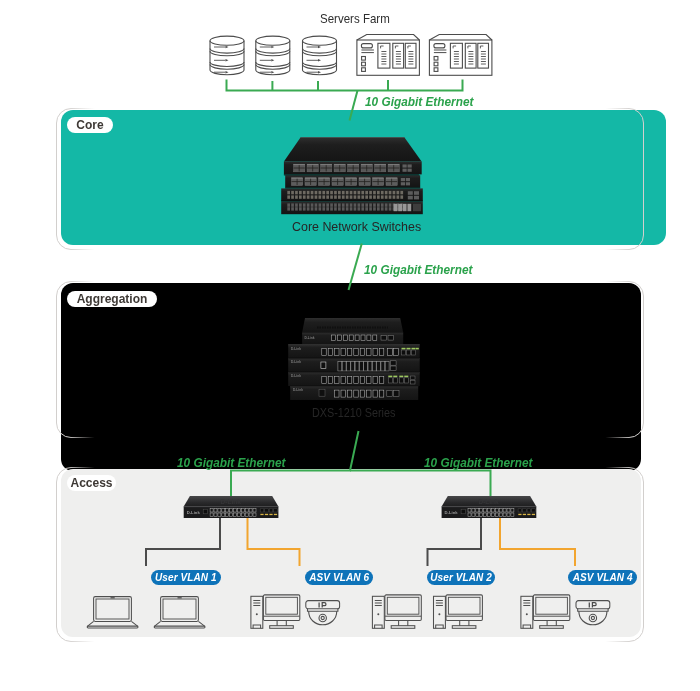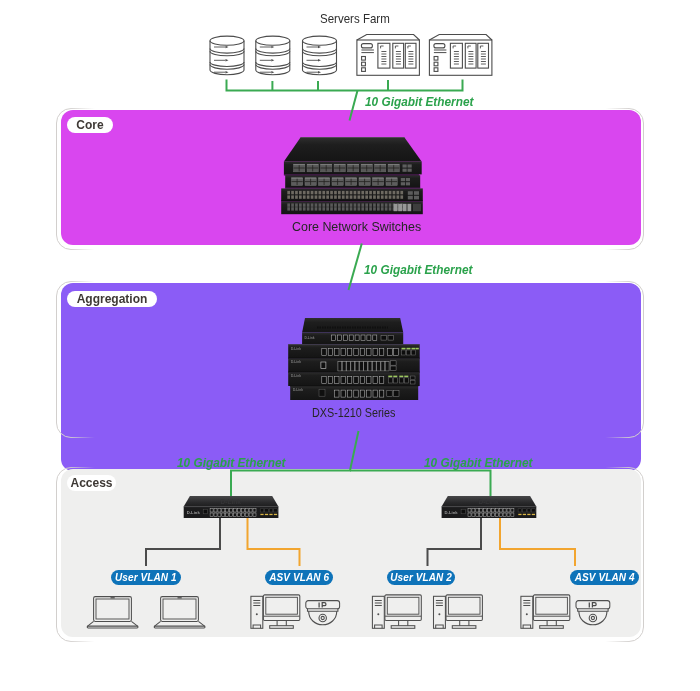--- a/index.html
+++ b/index.html
@@ -1,30 +1,30 @@
 <!DOCTYPE html>
 <html><head>
 <meta charset="utf-8">
 <style>
   html,body{margin:0;padding:0;}
   body{width:700px;height:691px;background:#ffffff;font-family:"Liberation Sans",sans-serif;overflow:hidden;}
   .stage{position:relative;width:700px;height:691px;}
   .card{position:absolute;left:61px;width:580px;border-radius:12px;}
   .card svg.outline{position:absolute;left:-5px;top:-2px;overflow:visible;}
-  #core{top:110px;height:135px;background:#d946ef;}
-  #agg{top:283px;height:188px;background:#8b5cf6;}
+  #core{top:110px;height:135px;background:#14b8a6;padding-left:25px;}
+  #agg{top:283px;height:188px;background:#000000;}
   #access{top:469px;height:168px;background:#efefee;}
   .secpill{position:absolute;transform:translateZ(0);left:6px;top:6px;height:16px;background:#ffffff;border-radius:8.5px;
     display:flex;align-items:center;justify-content:center;
     font-size:12px;font-weight:bold;color:#3e3935;letter-spacing:0px;}
   .cap{position:absolute;color:#262626;font-size:13px;white-space:nowrap;transform-origin:left center;}
   .glabel{position:absolute;color:#2aa24b;font-size:13px;font-weight:bold;font-style:italic;white-space:nowrap;transform-origin:left center;transform:scaleX(0.91) translateZ(0);}
   .vlan{position:absolute;transform:translateZ(0);top:570px;height:15px;background:#0e73b9;border-radius:8px;
     display:flex;align-items:center;justify-content:center;
-    color:#ffffff;font-size:10px;font-weight:bold;font-style:italic;letter-spacing:0.1px;}
+    color:#ffffff;font-size:10px;font-weight:bold;font-style:italic;letter-spacing:0.1px;margin-left:40px;}
   .toplabel{position:absolute;color:#2e2e2e;font-size:13px;white-space:nowrap;transform-origin:left center;transform:scaleX(0.886) translateZ(0);}
   svg.lines{position:absolute;left:0;top:0;transform:translateZ(0);}
 </style>
 </head>
 <body>
 <div class="stage">
 
   <div class="card" id="core">
     <svg class="outline" width="588" height="142" viewBox="0 0 588 142">
       <rect x="0.5" y="0.5" width="587" height="141" rx="14.5" fill="none" stroke="url(#ogr)" stroke-width="1"></rect>
@@ -456,15 +456,15 @@
   <div class="glabel" style="left:364.7px;top:93.6px;">10 Gigabit Ethernet</div>
   <div class="glabel" style="left:364px;top:261.8px;">10 Gigabit Ethernet</div>
   <div class="glabel" style="left:177.1px;top:454.8px;">10 Gigabit Ethernet</div>
   <div class="glabel" style="left:424.4px;top:454.8px;">10 Gigabit Ethernet</div>
   <div class="cap" style="left:292px;top:218.8px;transform:scaleX(0.9557) translateZ(0);">Core Network Switches</div>
   <div class="cap" style="left:312.3px;top:404.8px;transform:scaleX(0.830) translateZ(0);">DXS-1210 Series</div>
 
   <div class="vlan" style="left:110.7px;width:70.3px;">User VLAN 1</div>
   <div class="vlan" style="left:265.4px;width:67.5px;">ASV VLAN 6</div>
   <div class="vlan" style="left:387px;width:68.2px;">User VLAN 2</div>
-  <div class="vlan" style="left:570px;width:69.4px;">ASV VLAN 4</div>
+  <div class="vlan" style="left:528px;width:69.4px;">ASV VLAN 4</div>
 
 </div>
 
 </body></html>

